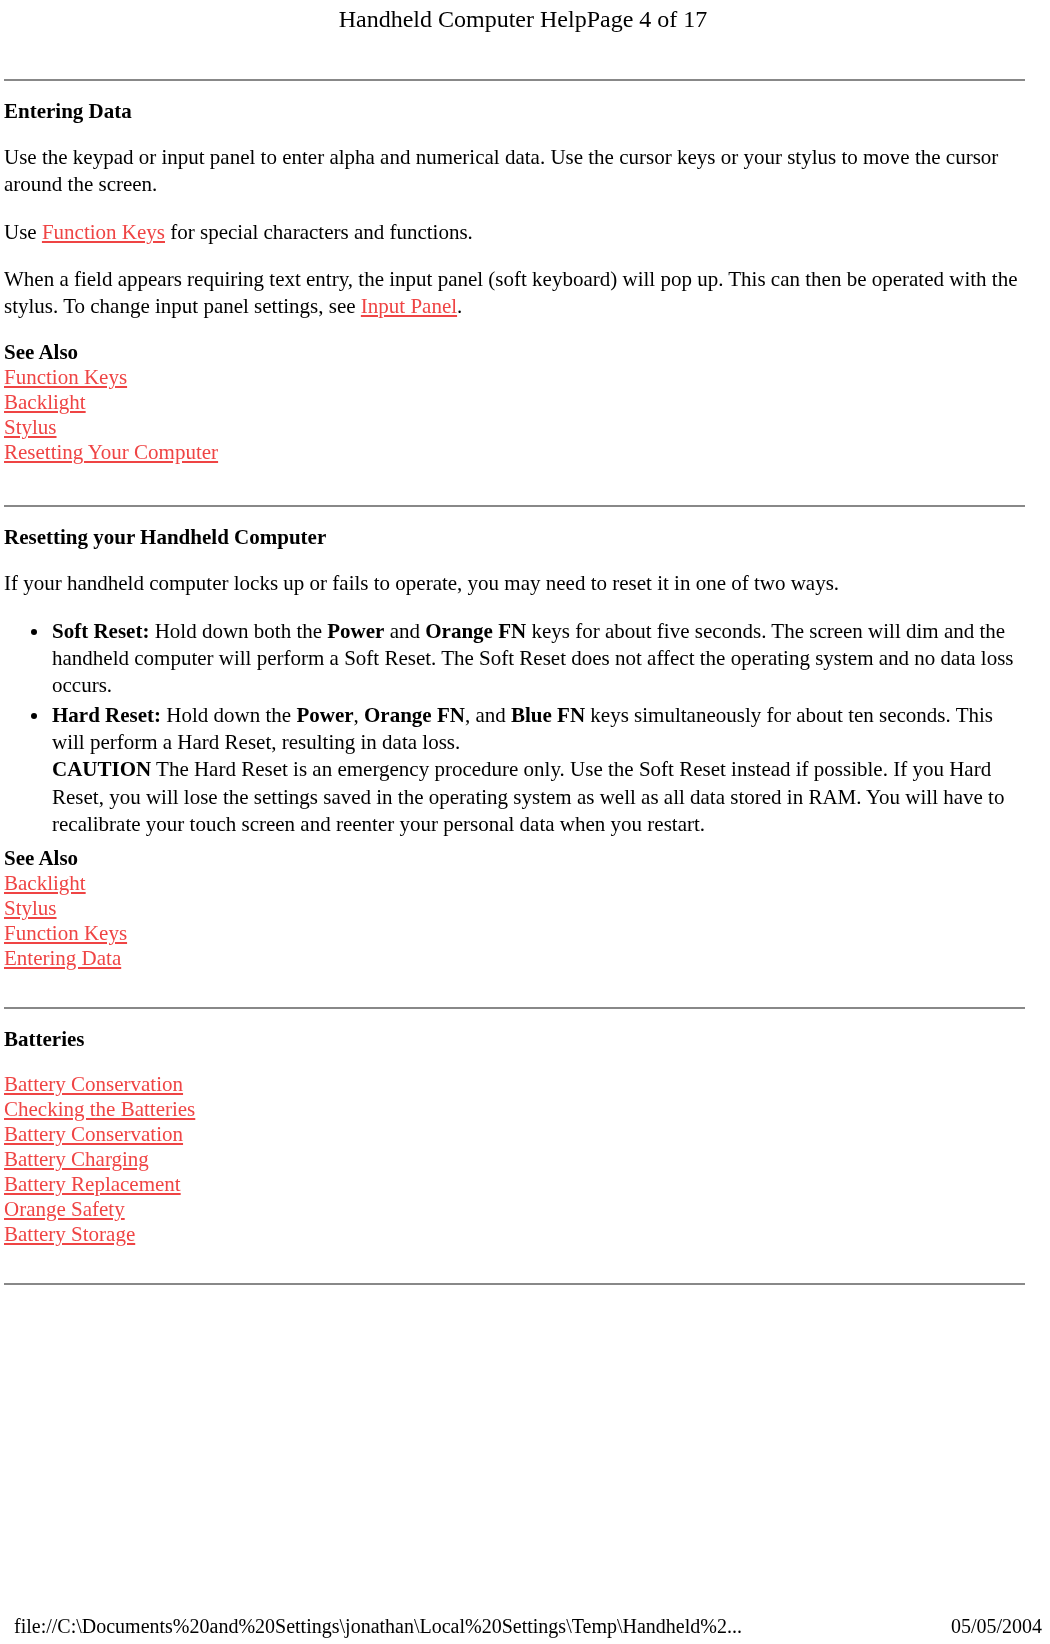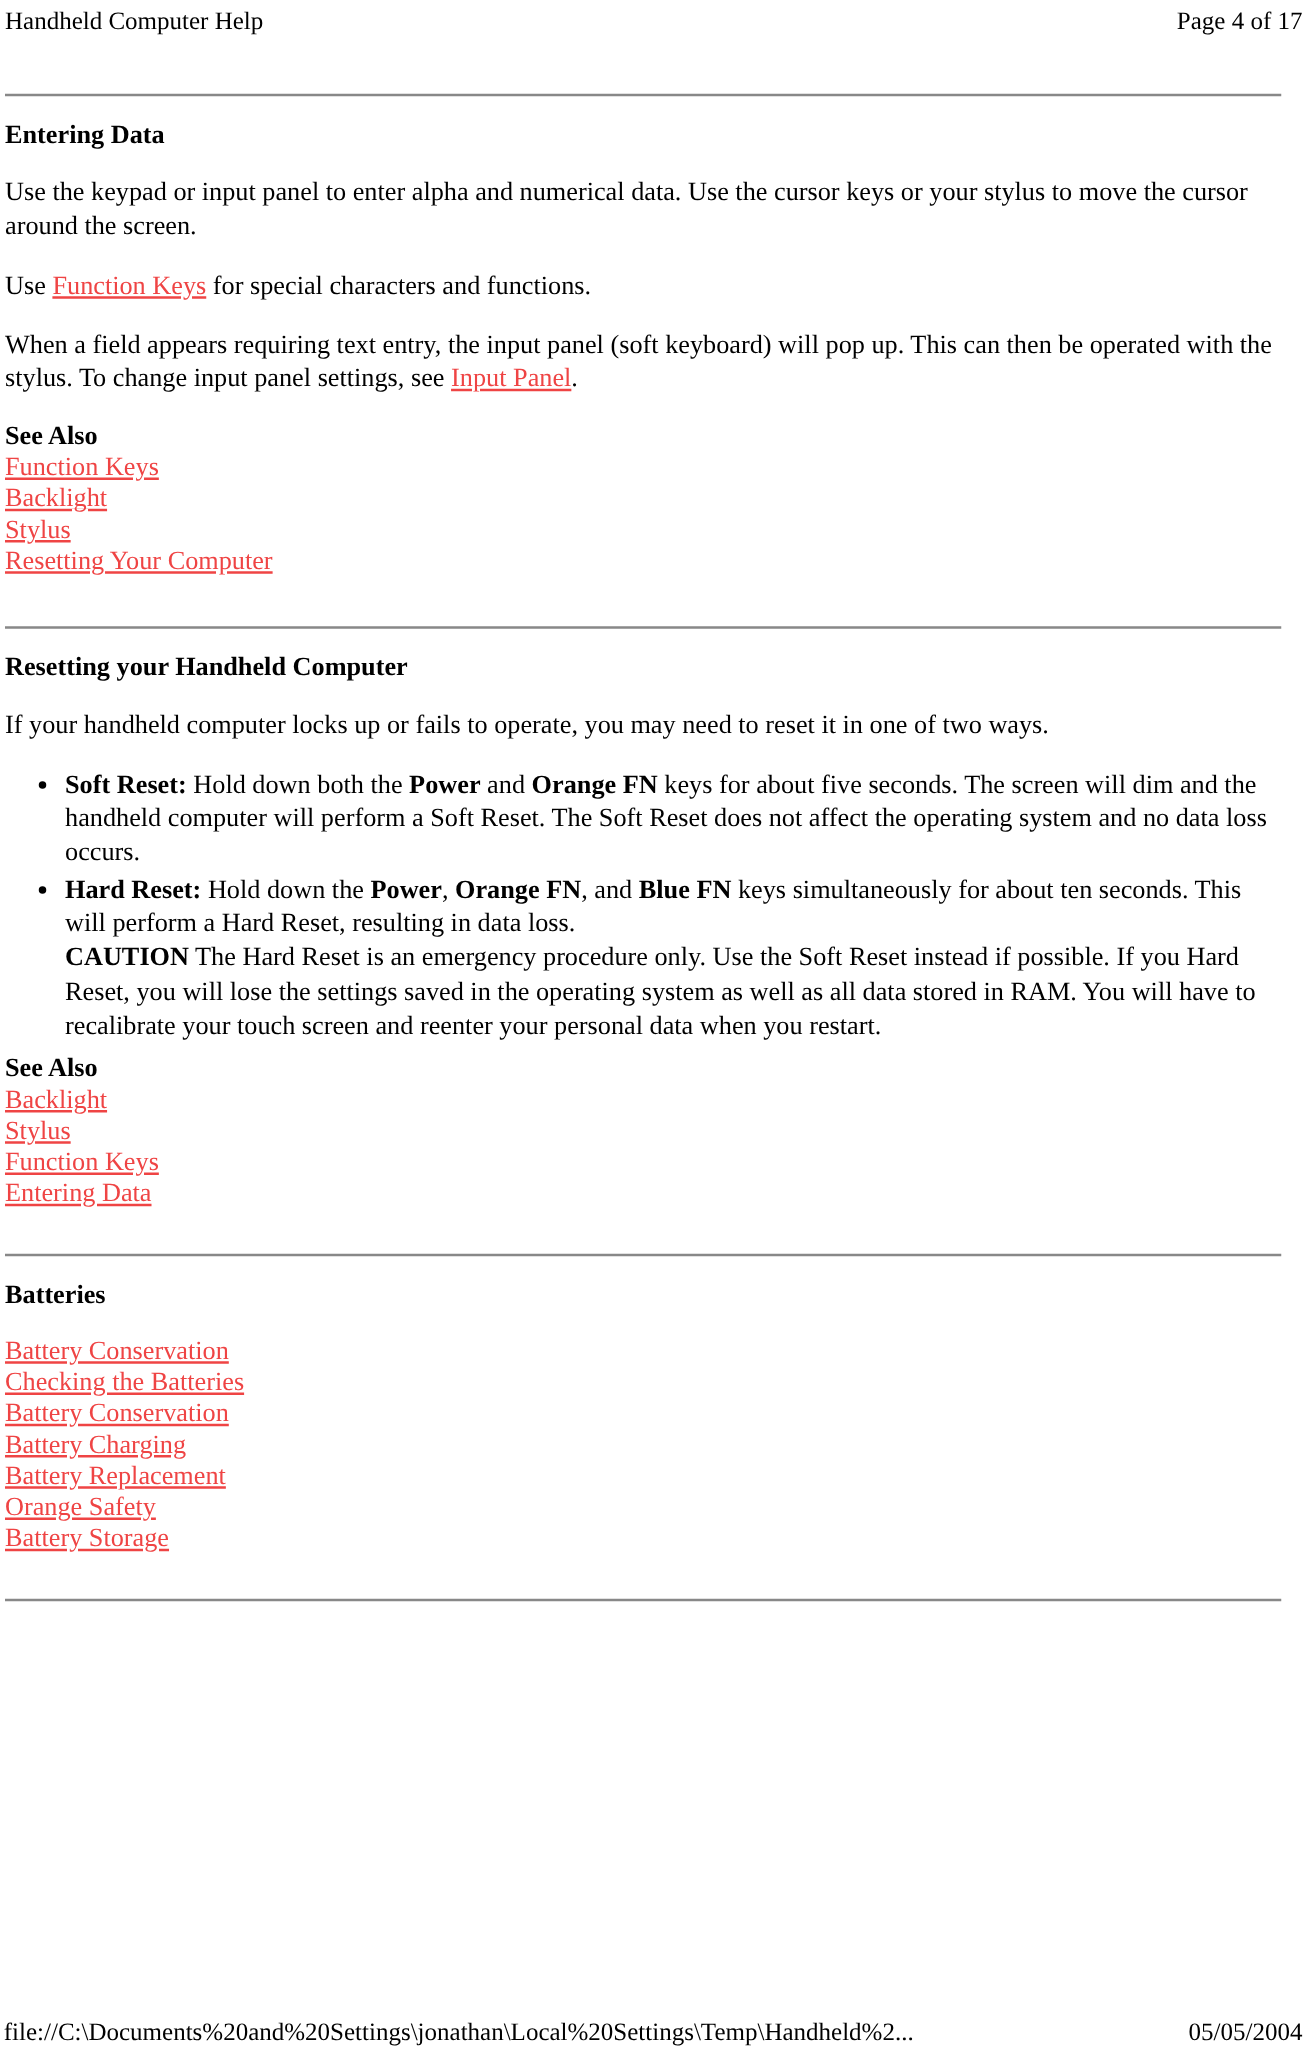--- a/index.html
+++ b/index.html
@@ -8,23 +8,23 @@
       font-size: 21px;
       background: #fff;
       color: #000;
       width: 1050px;
       height: 1644px;
       position: relative;
       padding: 0;
     }
     .header {
       display: flex;
-      justify-content: space-between;
+      justify-content: center;
       padding: 6px 8px 0 4px;
-      font-size: 20px;
+      font-size: 24px;
     }
     .content {
       padding: 28px 25px 0 4px;
     }
     hr {
       border: none;
       border-top: 2px solid #888;
       margin: 18px 0;
     }
     .section-title {
@@ -35,21 +35,21 @@
     p { margin-bottom: 20px; line-height: 1.3; }
     a.link { color: #ef4444; text-decoration: underline; }
     .see-also-label { font-weight: bold; }
     .link-list a { display: block; width: fit-content; }
     ul.bullets { list-style: disc; padding-left: 46px; margin-bottom: 8px; }
     ul.bullets li { margin-bottom: 2px; line-height: 1.3; padding-left: 2px; }
     .b { font-weight: bold; }
     .footer {
       position: absolute;
       bottom: 6px;
-      left: 3px;
+      left: 14px;
       right: 8px;
       display: flex;
       justify-content: space-between;
       font-size: 20px;
     }
   </style>
 </head>
 <body>
 
 <div class="header">

